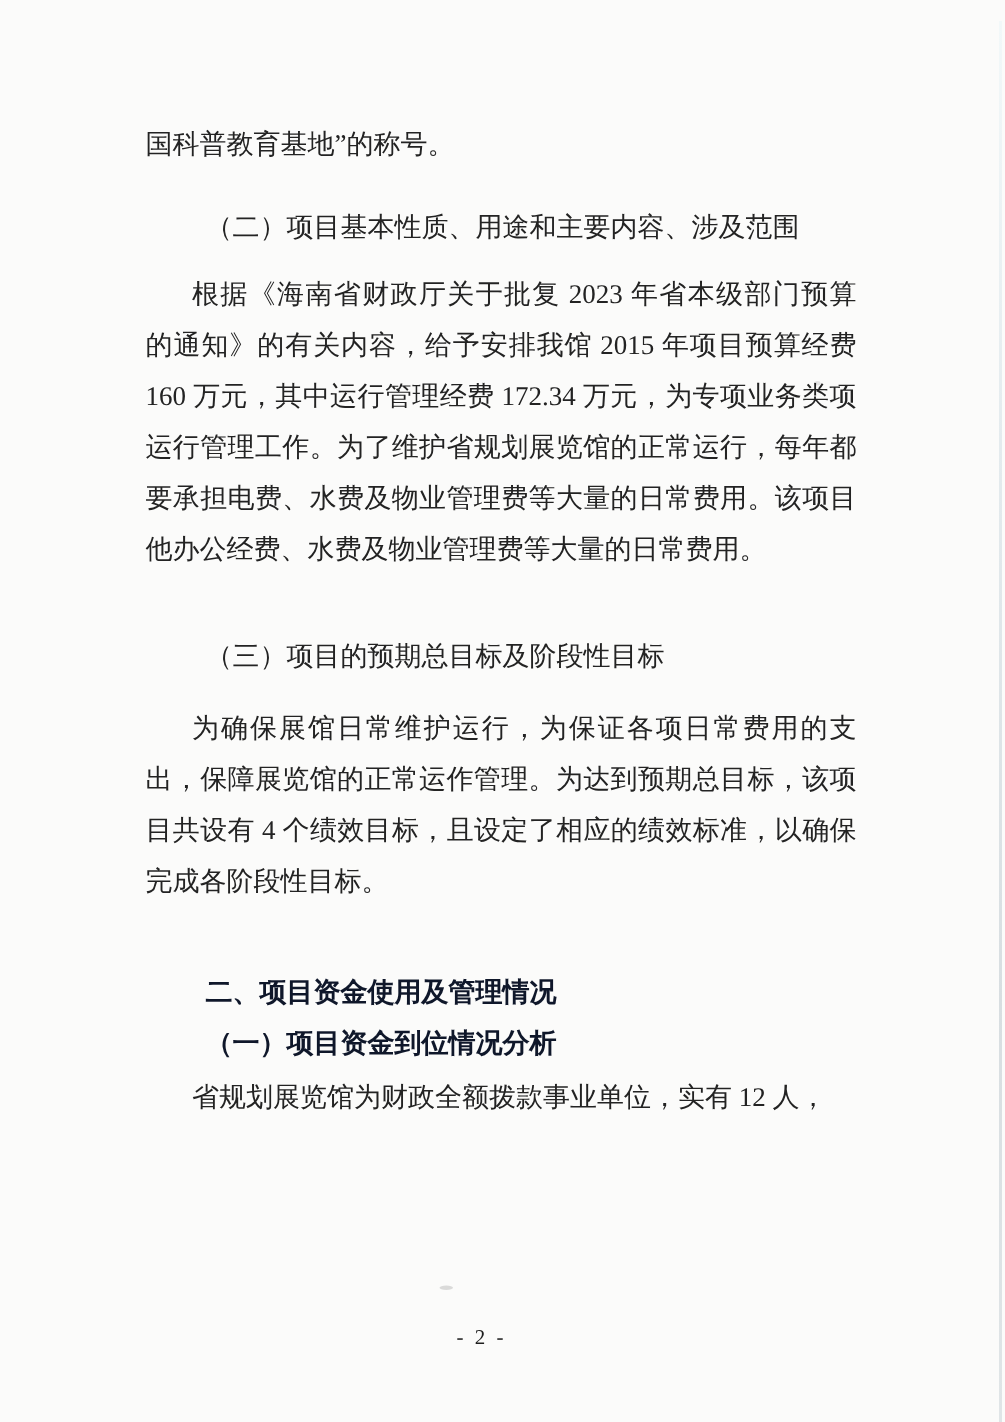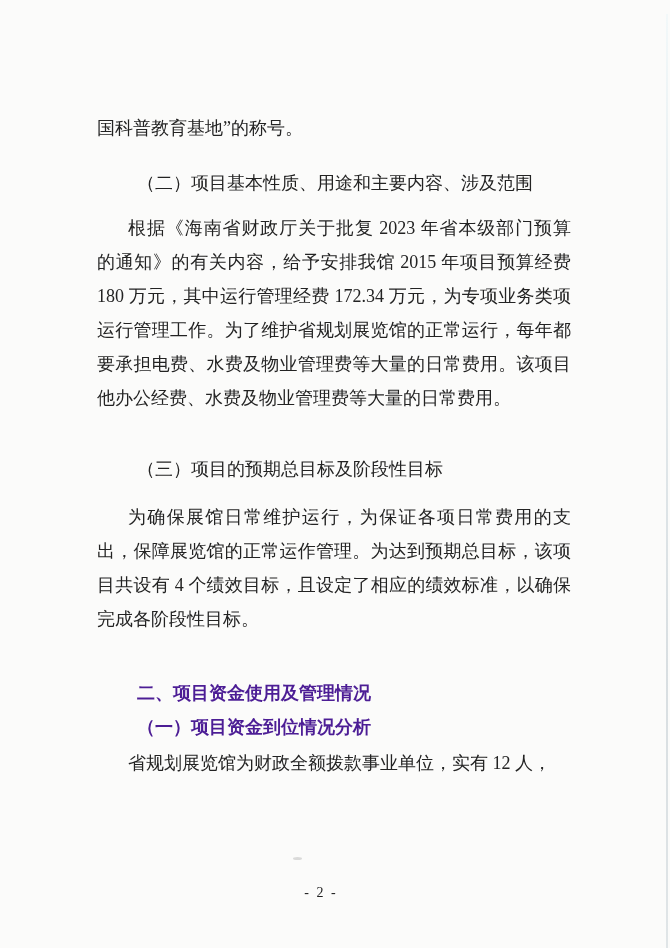--- a/index.html
+++ b/index.html
@@ -6,22 +6,22 @@
   .page{
     position:relative;width:670px;height:948px;overflow:hidden;
     background:#fbfbfa;color:#232323;
     font-family:"Liberation Serif","DejaVu Serif",serif;
   }
   .column{position:absolute;left:97px;top:0;width:474px;}
   .line{height:34px;line-height:34px;font-size:18px;overflow:hidden;white-space:normal;}
   .jline{text-align:justify;text-align-last:justify;}
   .ind{text-indent:31px;}
   .heading{margin-left:40px;}
-  .bold{font-weight:bold;color:#4c1d95;}
-  .l-first{margin-top:111px;}
+  .bold{font-weight:bold;color:#0f172a;}
+  .l-first{margin-top:79px;}
   .h2m{margin-top:21px;}
   .p3{margin-top:11px;}
   .h3m{margin-top:37px;}
   .p5{margin-top:14px;}
   .b1{margin-top:40px;}
   .b2{margin-top:0;}
   .p8{margin-top:2px;}
   .pagenum{
     position:absolute;left:0;top:885px;width:670px;text-align:center;
     font-size:14px;letter-spacing:2px;color:#1e1e1e;transform:translateX(-14px);
@@ -46,21 +46,21 @@
 
   <div class="column">
 
     <div class="line l-first">国科普教育基地”的称号。</div>
 
     <div class="line heading h2m">（二）项目基本性质、用途和主要内容、涉及范围</div>
 
     <div>
       <div class="line jline ind p3">根据《海南省财政厅关于批复 2023 年省本级部门预算</div>
       <div class="line jline">的通知》的有关内容，给予安排我馆 2015 年项目预算经费</div>
-      <div class="line jline">180 万元，其中运行管理经费 172.34 万元，为专项业务类项</div>
+      <div class="line jline">160 万元，其中运行管理经费 172.34 万元，为专项业务类项</div>
       <div class="line jline">运行管理工作。为了维护省规划展览馆的正常运行，每年都</div>
       <div class="line jline">要承担电费、水费及物业管理费等大量的日常费用。该项目</div>
       <div class="line">他办公经费、水费及物业管理费等大量的日常费用。</div>
     </div>
 
     <div class="line heading h3m">（三）项目的预期总目标及阶段性目标</div>
 
     <div>
       <div class="line jline ind p5">为确保展馆日常维护运行，为保证各项日常费用的支</div>
       <div class="line jline">出，保障展览馆的正常运作管理。为达到预期总目标，该项</div>

